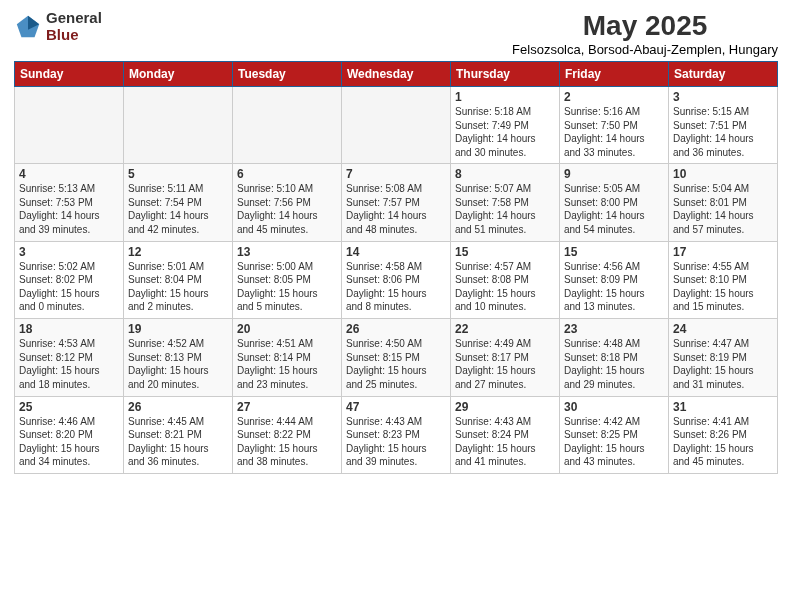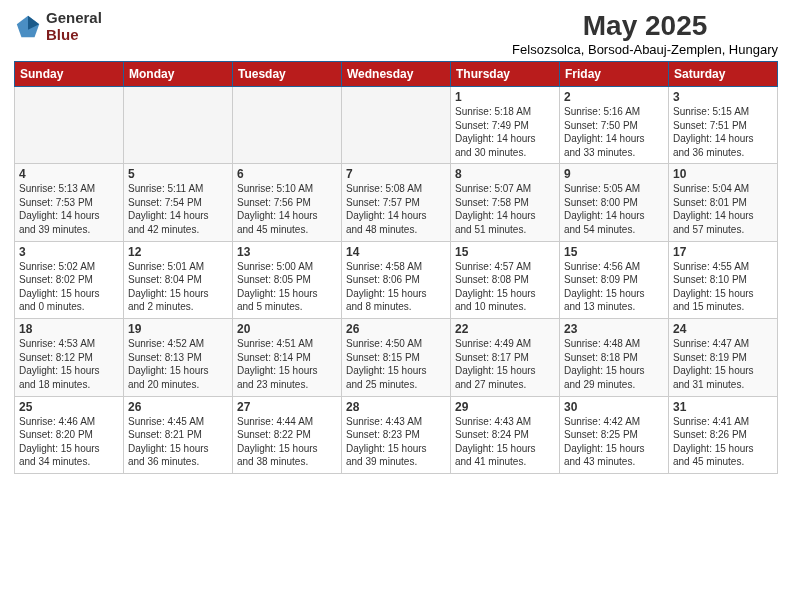--- a/index.html
+++ b/index.html
@@ -310,21 +310,21 @@
 Sunset: 8:21 PM
 Daylight: 15 hours and 36 minutes.</div>
           </td>
           <td>
             <span class="day-number">27</span>
             <div class="day-info">Sunrise: 4:44 AM
 Sunset: 8:22 PM
 Daylight: 15 hours and 38 minutes.</div>
           </td>
           <td>
-            <span class="day-number">28</span>
+            <span class="day-number">47</span>
             <div class="day-info">Sunrise: 4:43 AM
 Sunset: 8:23 PM
 Daylight: 15 hours and 39 minutes.</div>
           </td>
           <td>
             <span class="day-number">29</span>
             <div class="day-info">Sunrise: 4:43 AM
 Sunset: 8:24 PM
 Daylight: 15 hours and 41 minutes.</div>
           </td>

